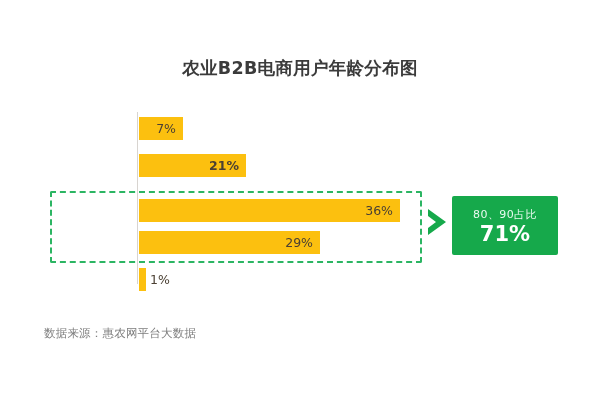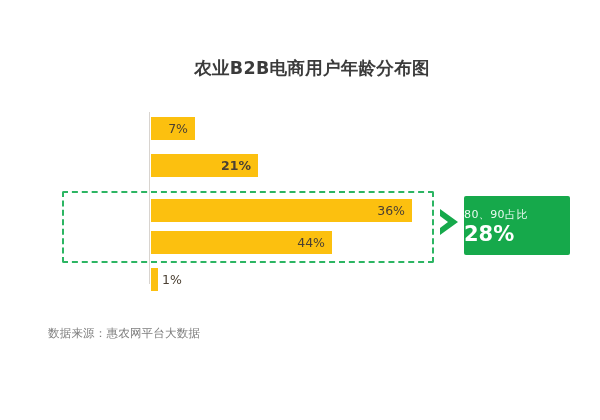--- a/index.html
+++ b/index.html
@@ -14,21 +14,20 @@
     overflow: hidden;
     position: relative;
   }
 
   #chart-root {
     position: absolute;
     left: 0;
     top: 0;
     width: 508px;
     height: 420px;
-    margin-left: 12px;
   }
 
   
   .chart-title {
     position: absolute;
     left: 0;
     top: 56px;
     width: 600px;
     text-align: center;
     font-size: 17.5px;
@@ -119,39 +118,40 @@
   .callout-box {
     position: absolute;
     left: 452px;
     top: 196px;
     width: 106px;
     height: 59px;
     background: #16a94b;
     border-radius: 2px;
     display: flex;
     flex-direction: column;
+    align-items: center;
     justify-content: center;
   }
   .callout-caption {
     font-size: 11px;
     color: #eafaf0;
     letter-spacing: 0.4px;
     margin-bottom: 2px;
   }
   .callout-value {
     font-size: 21px;
     font-weight: bold;
     color: #ffffff;
     line-height: 1;
   }
 
   
   .source-note {
     position: absolute;
-    left: 36px;
+    left: 44px;
     top: 326px;
     font-size: 11.5px;
     color: #7d7d7d;
     letter-spacing: 0.2px;
   }
 </style>
 </head>
 <body>
 
 <div id="chart-root">
@@ -186,21 +186,21 @@
         <div class="bar" style="width:261px;">
           <span class="bar-value inside">36%</span>
         </div>
       </div>
     </div>
 
     <div class="bar-row" style="top:231px;">
 
       <div class="bar-track">
         <div class="bar" style="width:181px;">
-          <span class="bar-value inside">44%</span>
+          <span class="bar-value inside">29%</span>
         </div>
       </div>
     </div>
 
     <div class="bar-row" style="top:268px;">
 
       <div class="bar-track">
         <div class="bar" style="width:7px;">
           <span class="bar-value outside">1%</span>
         </div>
@@ -210,20 +210,20 @@
     <div class="highlight-box"></div>
 
     <span class="callout-arrow">
       <svg width="26" height="30" viewBox="0 0 26 30" xmlns="http://www.w3.org/2000/svg">
         <path d="M4 2 L22 15 L4 28 L4 21 L12 15 L4 9 Z" fill="#16a94b"></path>
       </svg>
     </span>
 
     <div class="callout-box">
       <div class="callout-caption">80、90占比</div>
-      <div class="callout-value">28%</div>
+      <div class="callout-value">71%</div>
     </div>
 
   </div>
 
   <div class="source-note">数据来源：惠农网平台大数据</div>
 
 </div>
 
 </body></html>

